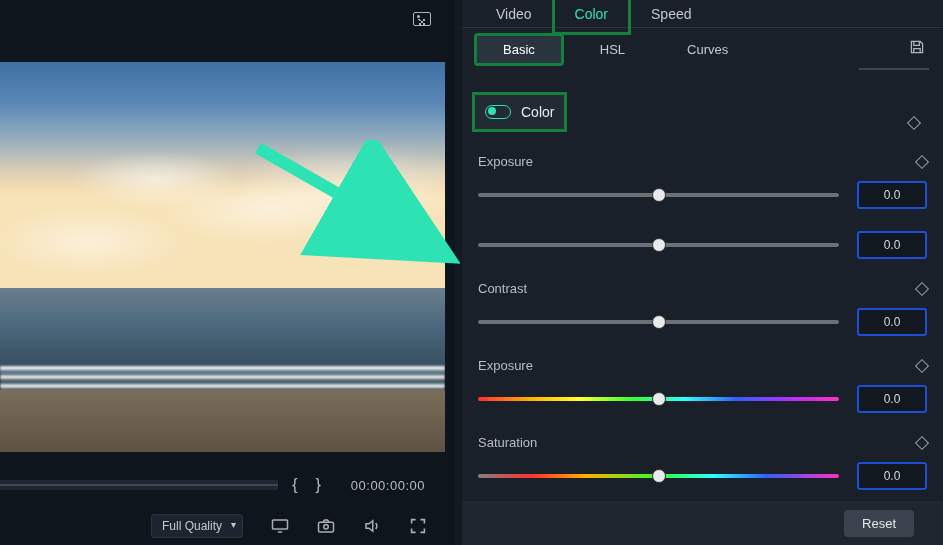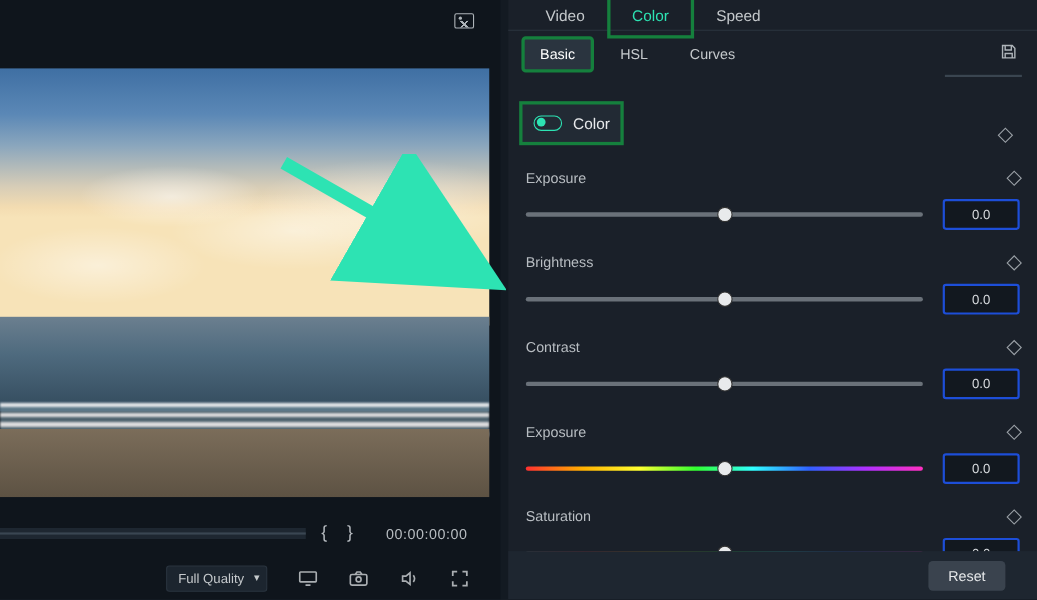--- a/index.html
+++ b/index.html
@@ -174,21 +174,21 @@
   }
 
   .subtabs {
     height: 42px;
     display: flex;
     align-items: center;
     padding: 0 12px;
     position: relative;
   }
   .subtab {
-    padding: 6px 14px;
+    padding: 6px 26px;
     font-size: 13px;
     color: #c5c9cc;
     border-radius: 4px;
     cursor: pointer;
     margin-right: 10px;
   }
   .subtab.active {
     background: #2a343f;
     color: #fff;
   }
@@ -412,24 +412,20 @@
       </div>
       <div class="control-row">
         <div class="slider-track slider-gray">
           <div class="slider-thumb"></div>
         </div>
         <div class="value-box">0.0</div>
       </div>
     </div>
 
     <div class="control">
-      <div class="control-head">
-        <span>Brightness</span>
-        <div class="keyframe-diamond"></div>
-      </div>
       <div class="control-row">
         <div class="slider-track slider-gray">
           <div class="slider-thumb"></div>
         </div>
         <div class="value-box">0.0</div>
       </div>
     </div>
 
     <div class="control">
       <div class="control-head">

